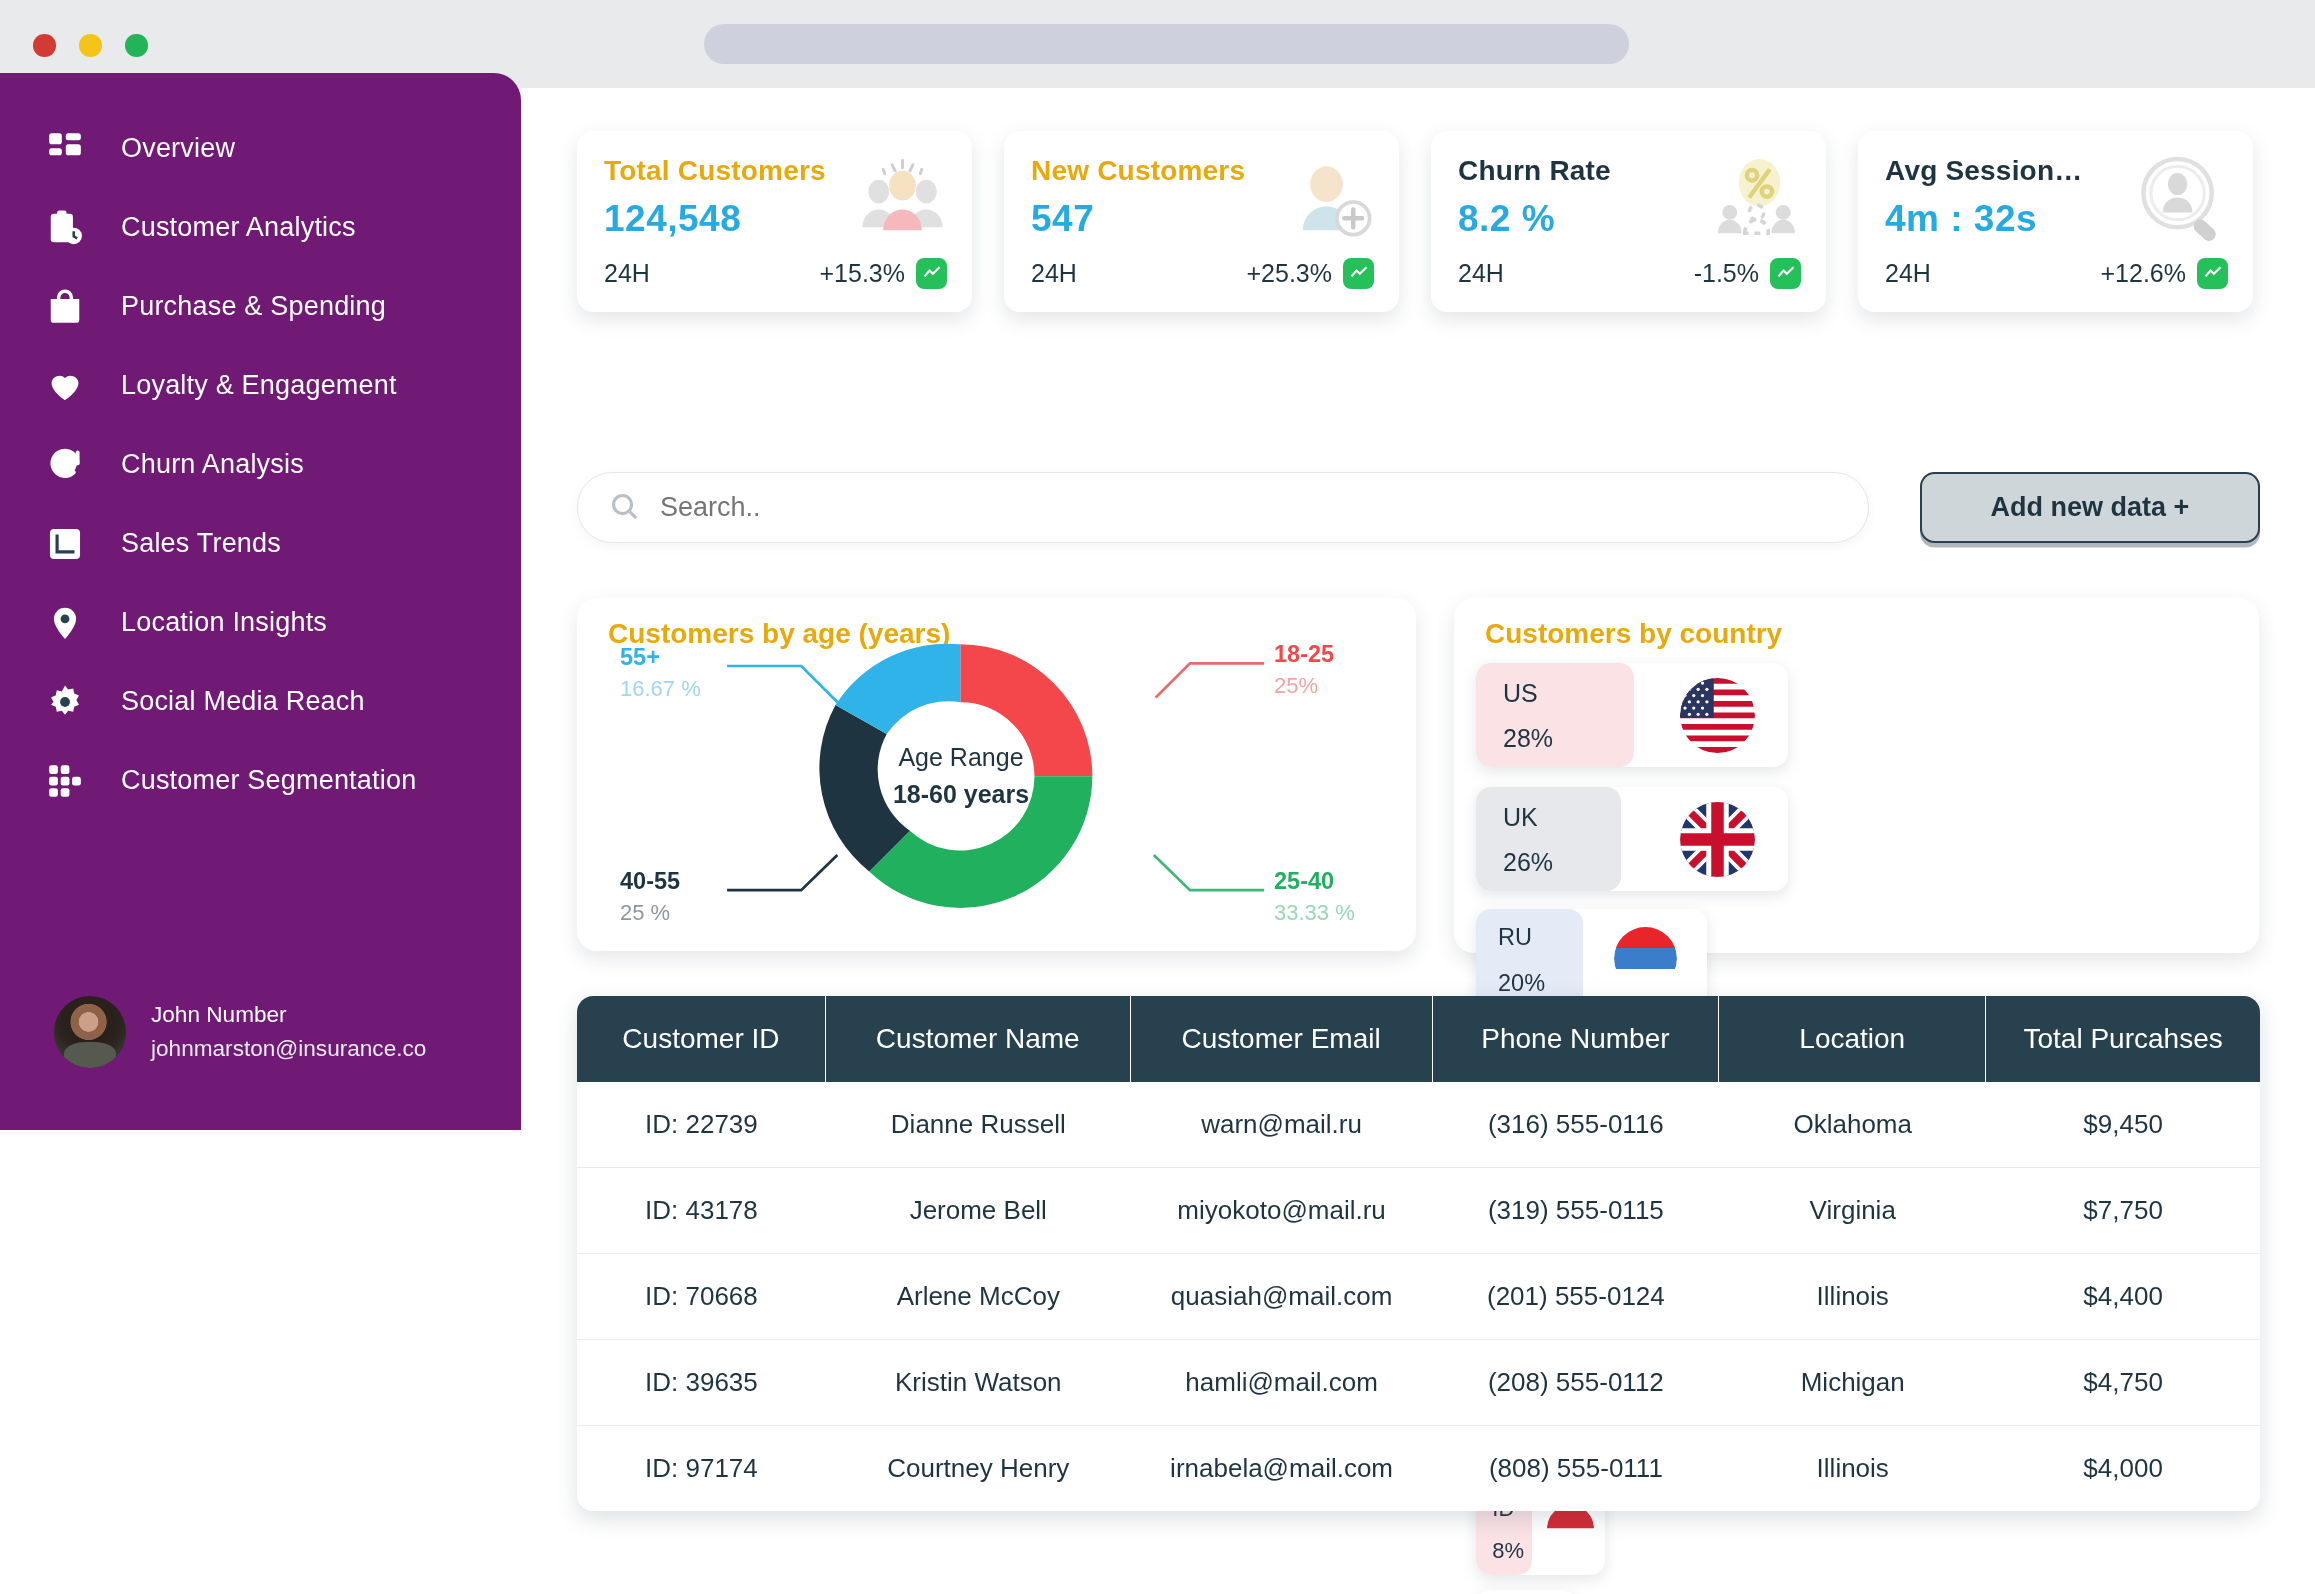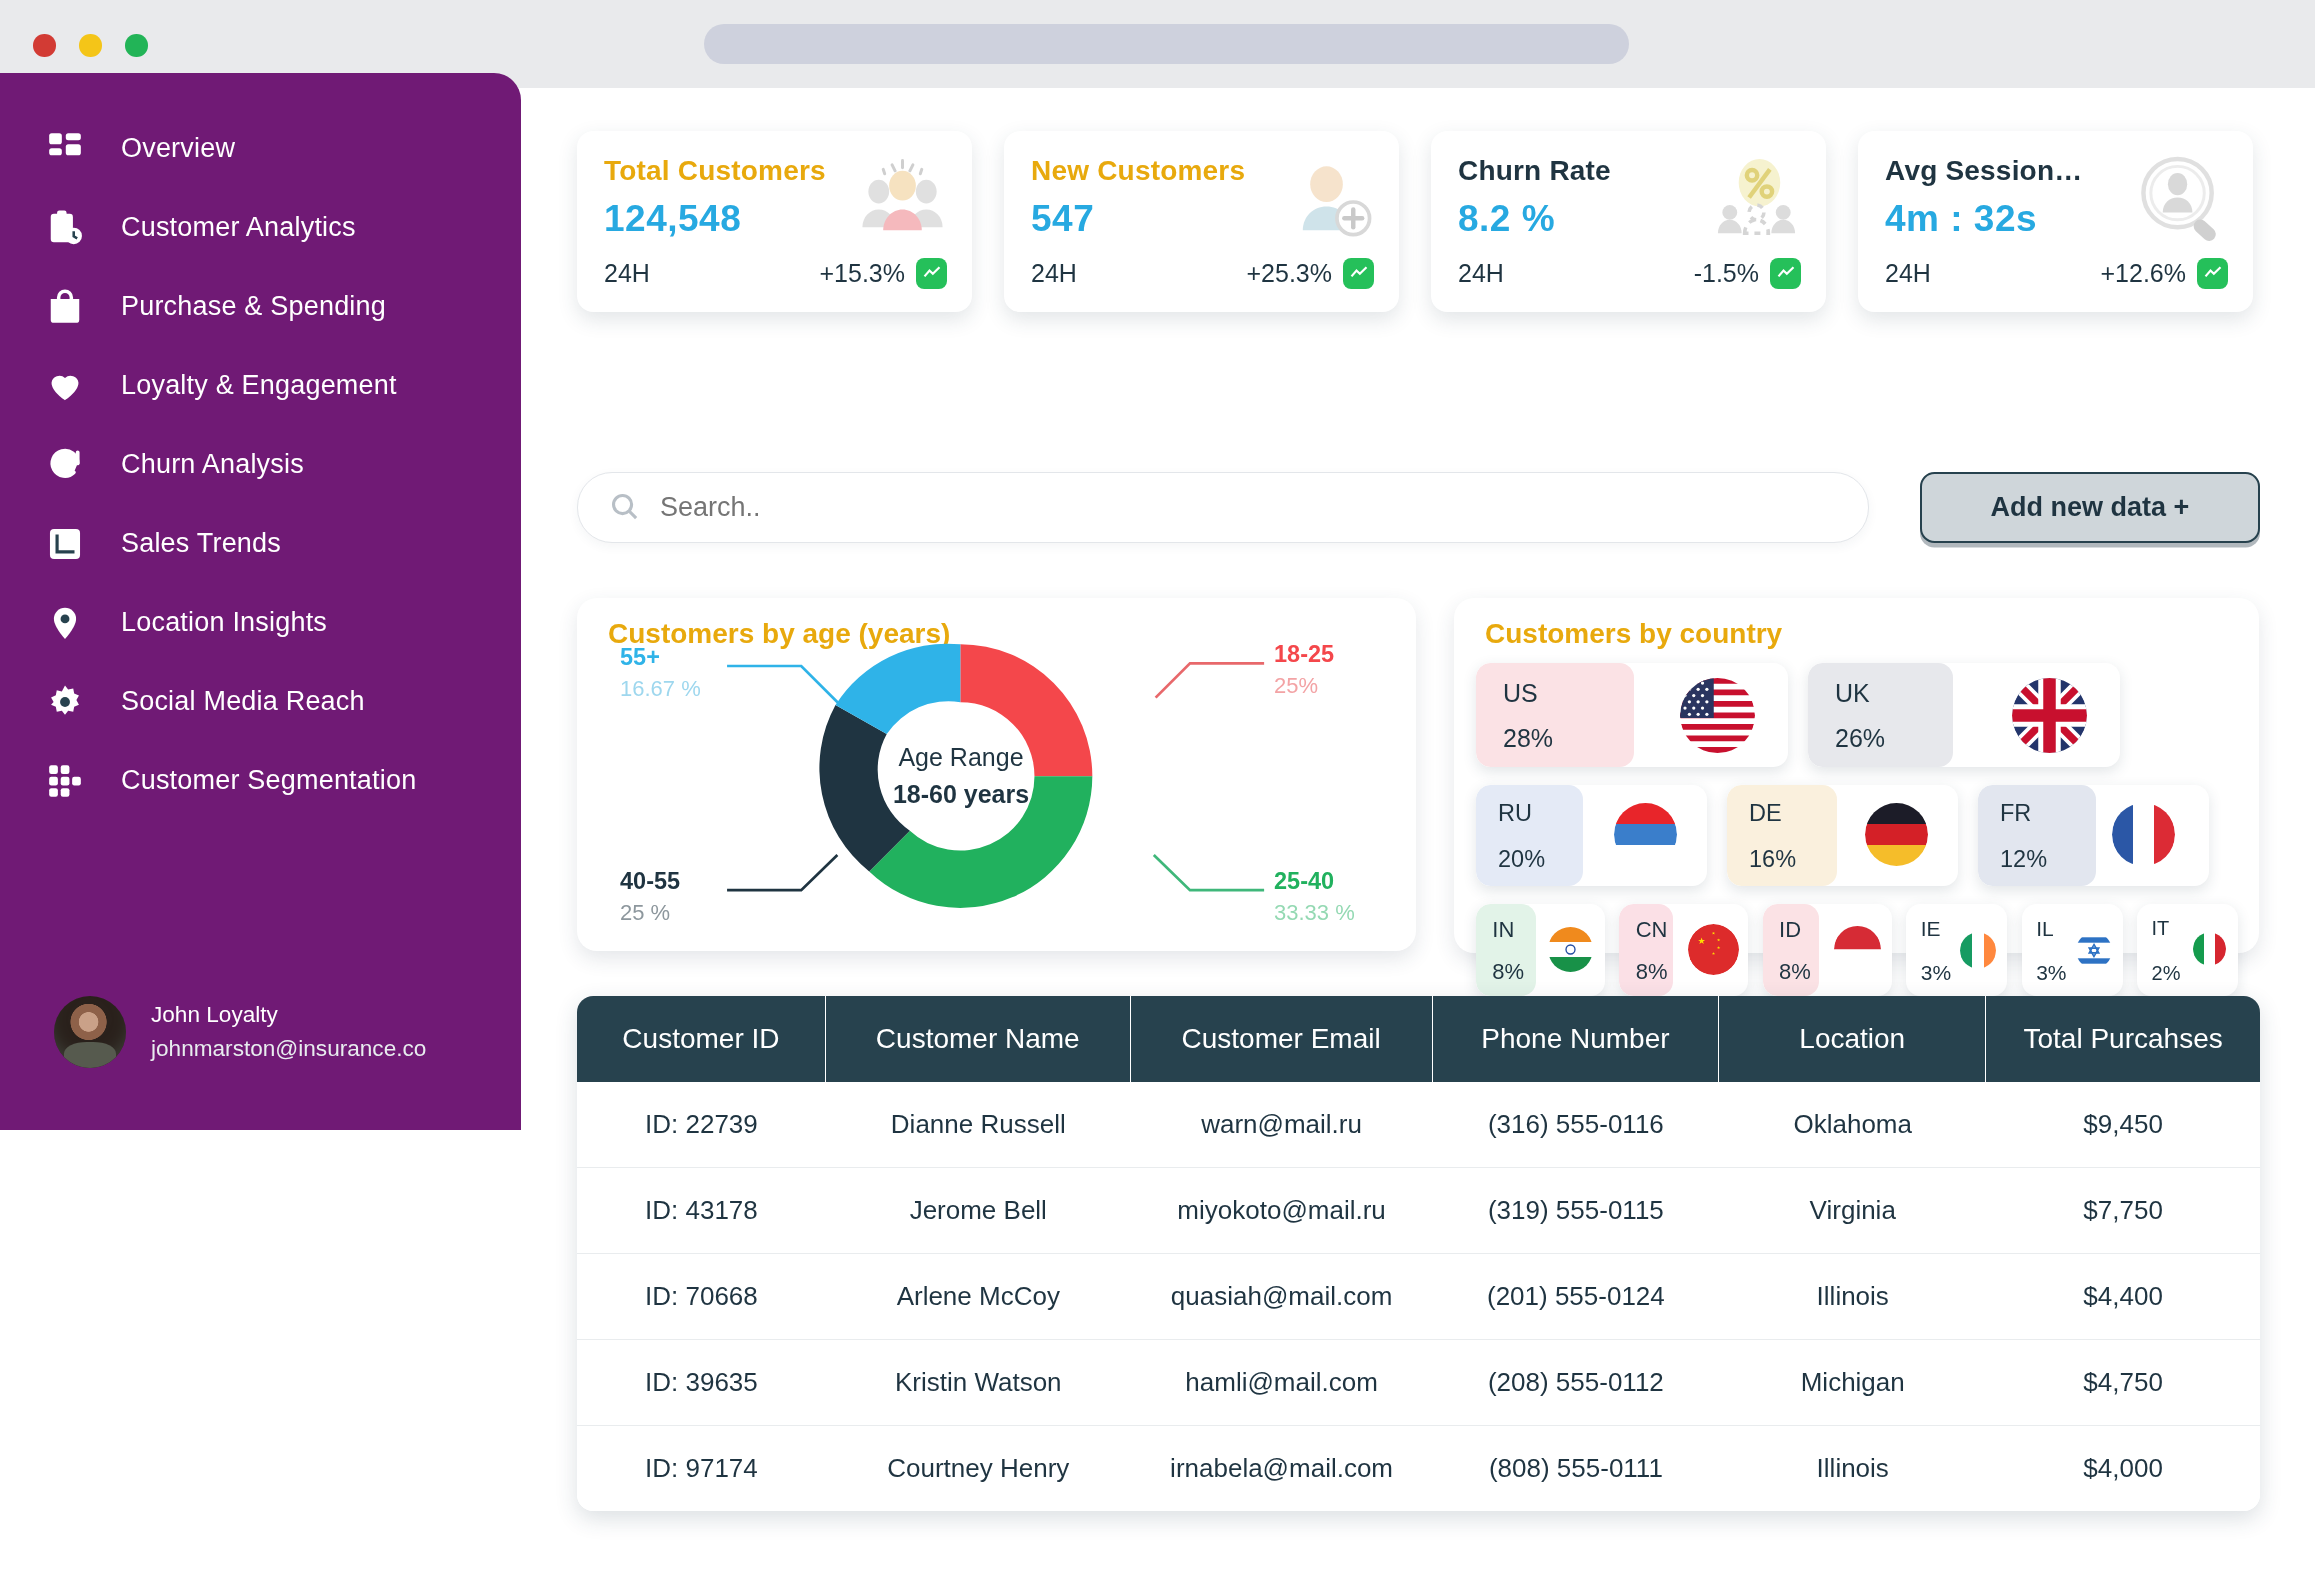--- a/index.html
+++ b/index.html
@@ -139,21 +139,21 @@
   }
   .dc-l1 { font-size: 25px; color: #1f3441; }
   .dc-l2 { font-size: 25px; font-weight: bold; color: #1f3441; margin-top: 8.1px; }
 
   .dlabel { position: absolute; }
   .dlabel .dl-name { font-size: 23.5px; font-weight: bold; white-space: nowrap; }
   .dlabel .dl-pct  { font-size: 22px; margin-top: 5.4px; white-space: nowrap; }
 
   
   .cgrid { position: absolute; left: 22px; top: 65px; width: 762px; }
-  .crow { display: flex; gap: 0; }
+  .crow { display: flex; gap: 0; flex-direction: column; }
   .ccard {
     background: #fff; border-radius: 14.5px; box-shadow: 0 4.5px 13.6px rgba(40,60,80,.13);
     position: relative; overflow: hidden;
   }
   .cfill { position: absolute; left: 0; top: 0; height: 100%; border-radius: 14.5px; }
   .ccode { position: absolute; font-weight: normal; color: #1f3441; }
   .cpct  { position: absolute; color: #1f3441; }
   .cflag { position: absolute; border-radius: 50%; overflow: hidden; }
 
   
@@ -284,21 +284,21 @@
             <rect x="9.3" y="16.5" width="5.5" height="5.5" rx="1.4"></rect>
           </svg>
       </span>
       <span class="nav-label">Customer Segmentation</span>
     </div>
   </div>
 
   <div class="profile">
     <div class="avatar"></div>
     <div class="profile-text">
-      <div class="profile-name">John Loyalty</div>
+      <div class="profile-name">John Number</div>
       <div class="profile-mail">johnmarston@insurance.co</div>
     </div>
   </div>
 </div>
 
 <div class="main">
 
   <div class="stats">
 
     <div class="stat">

